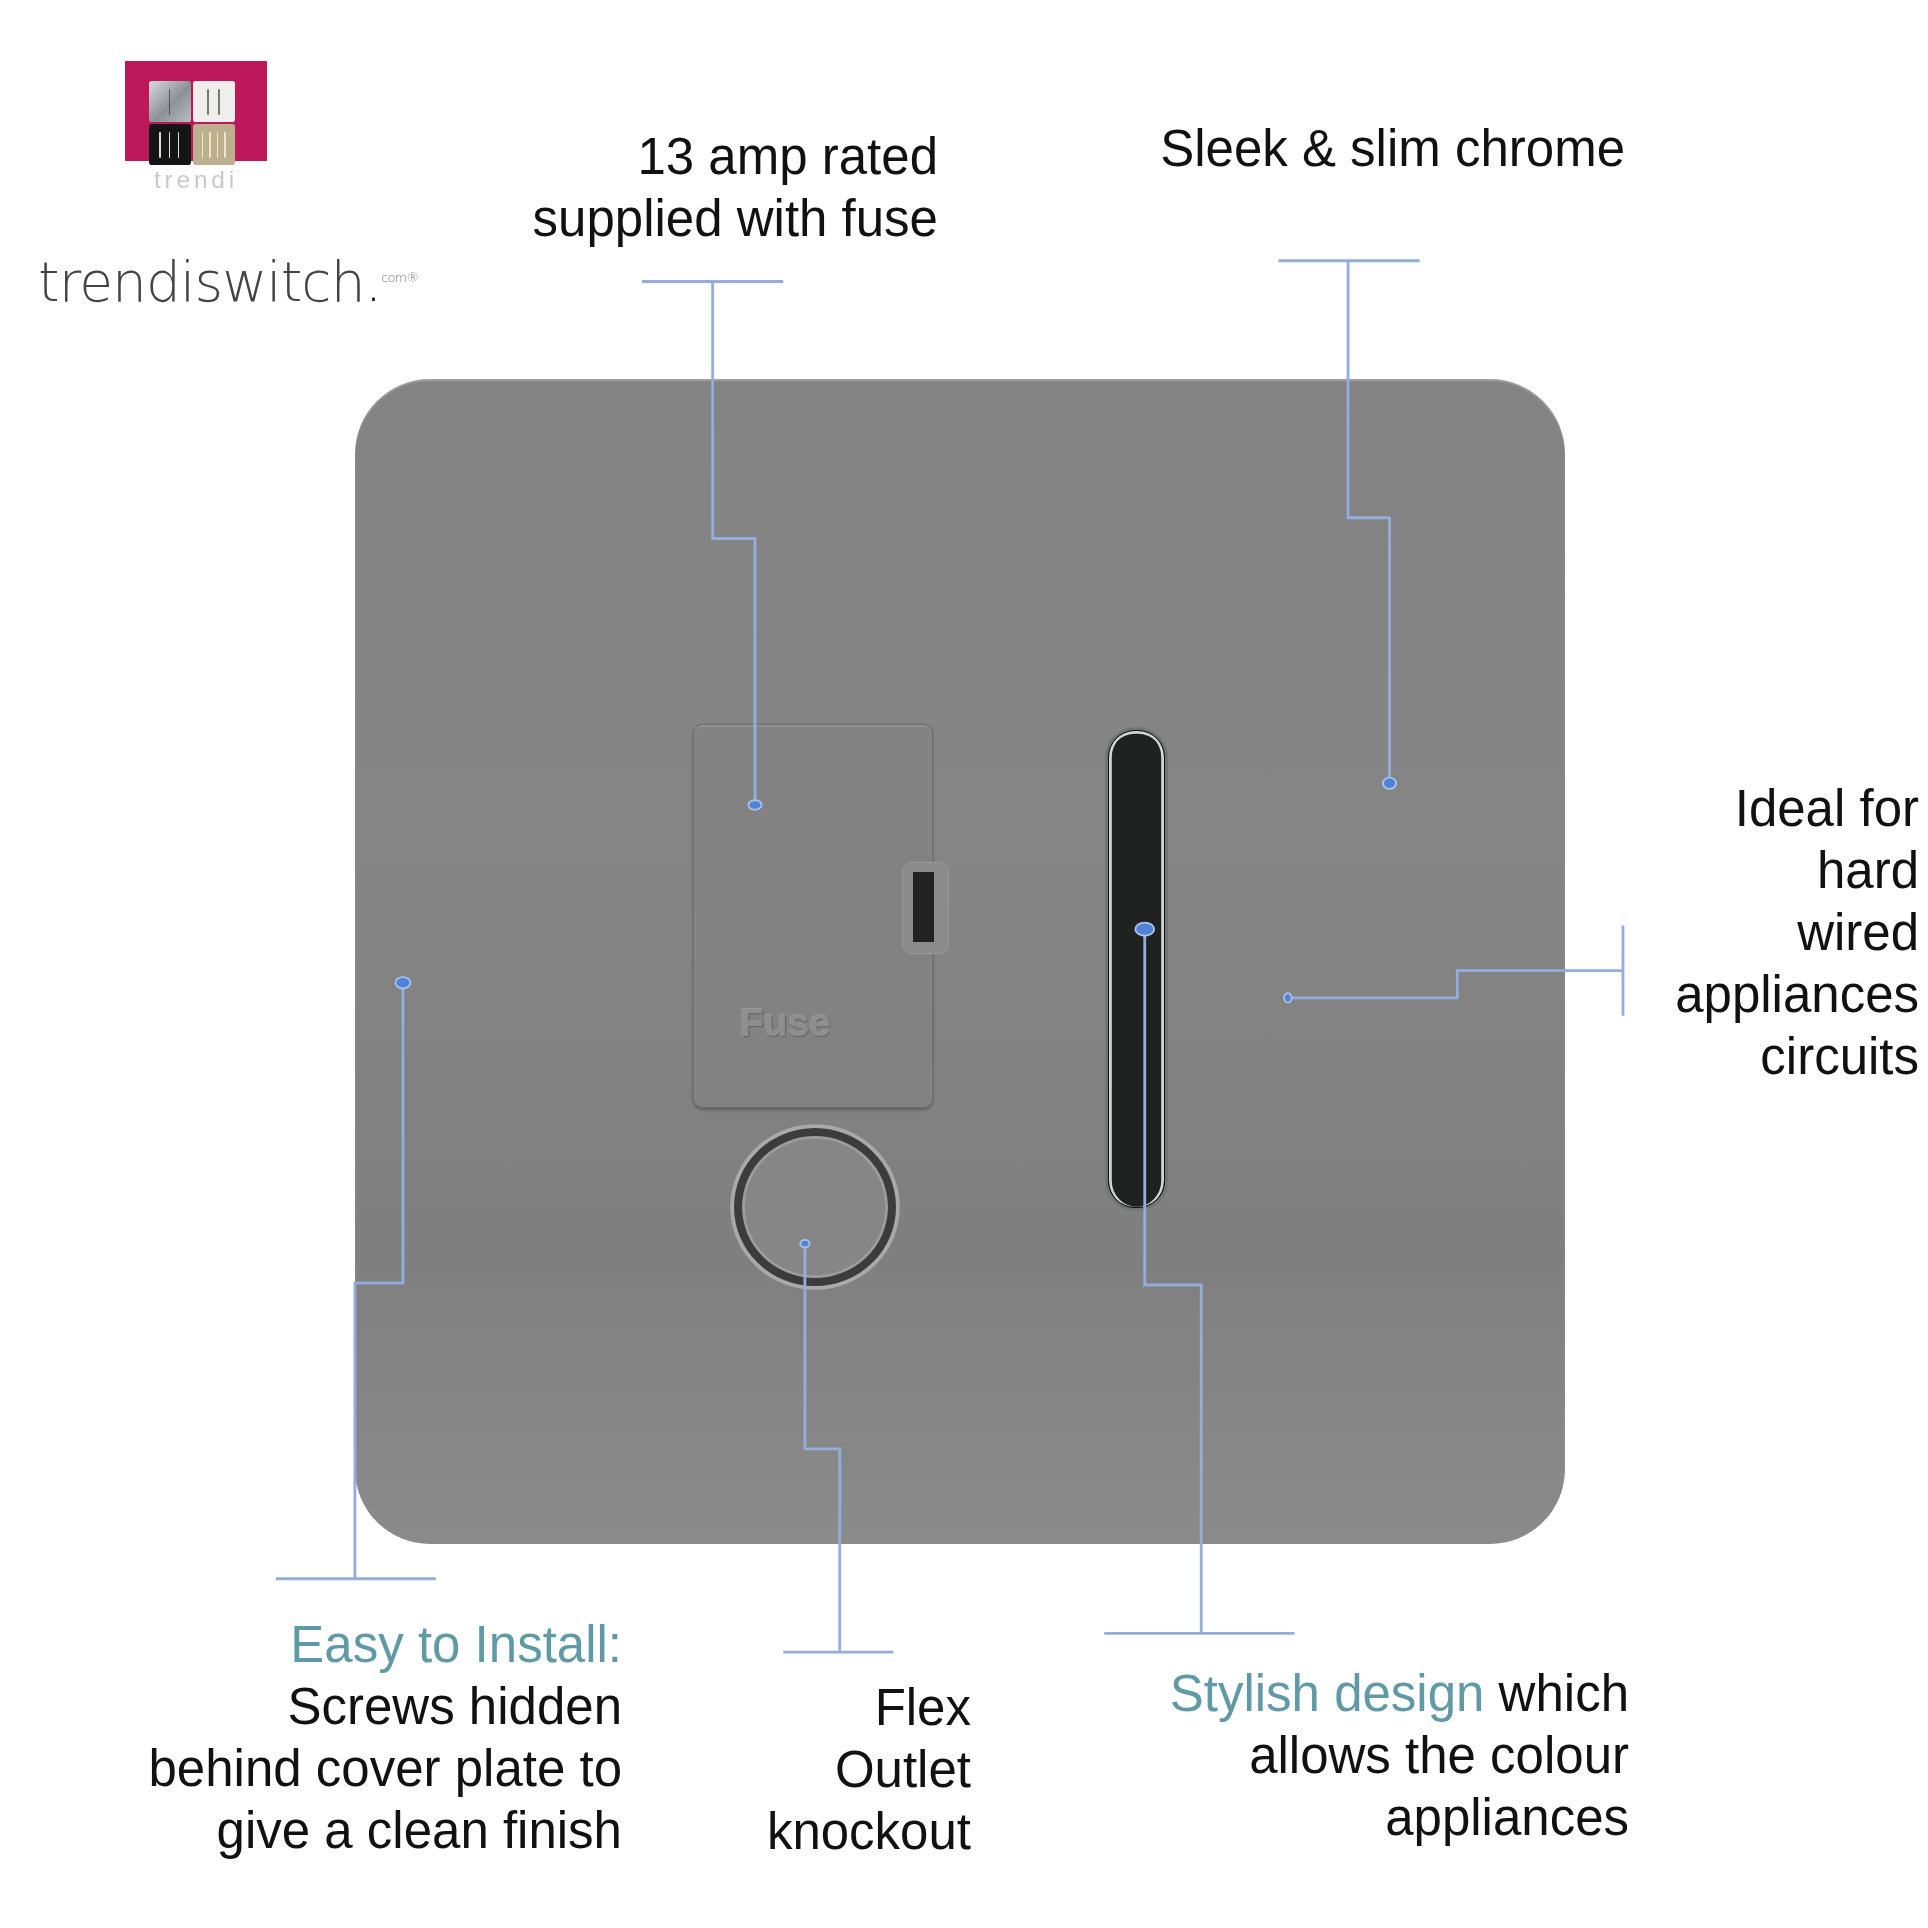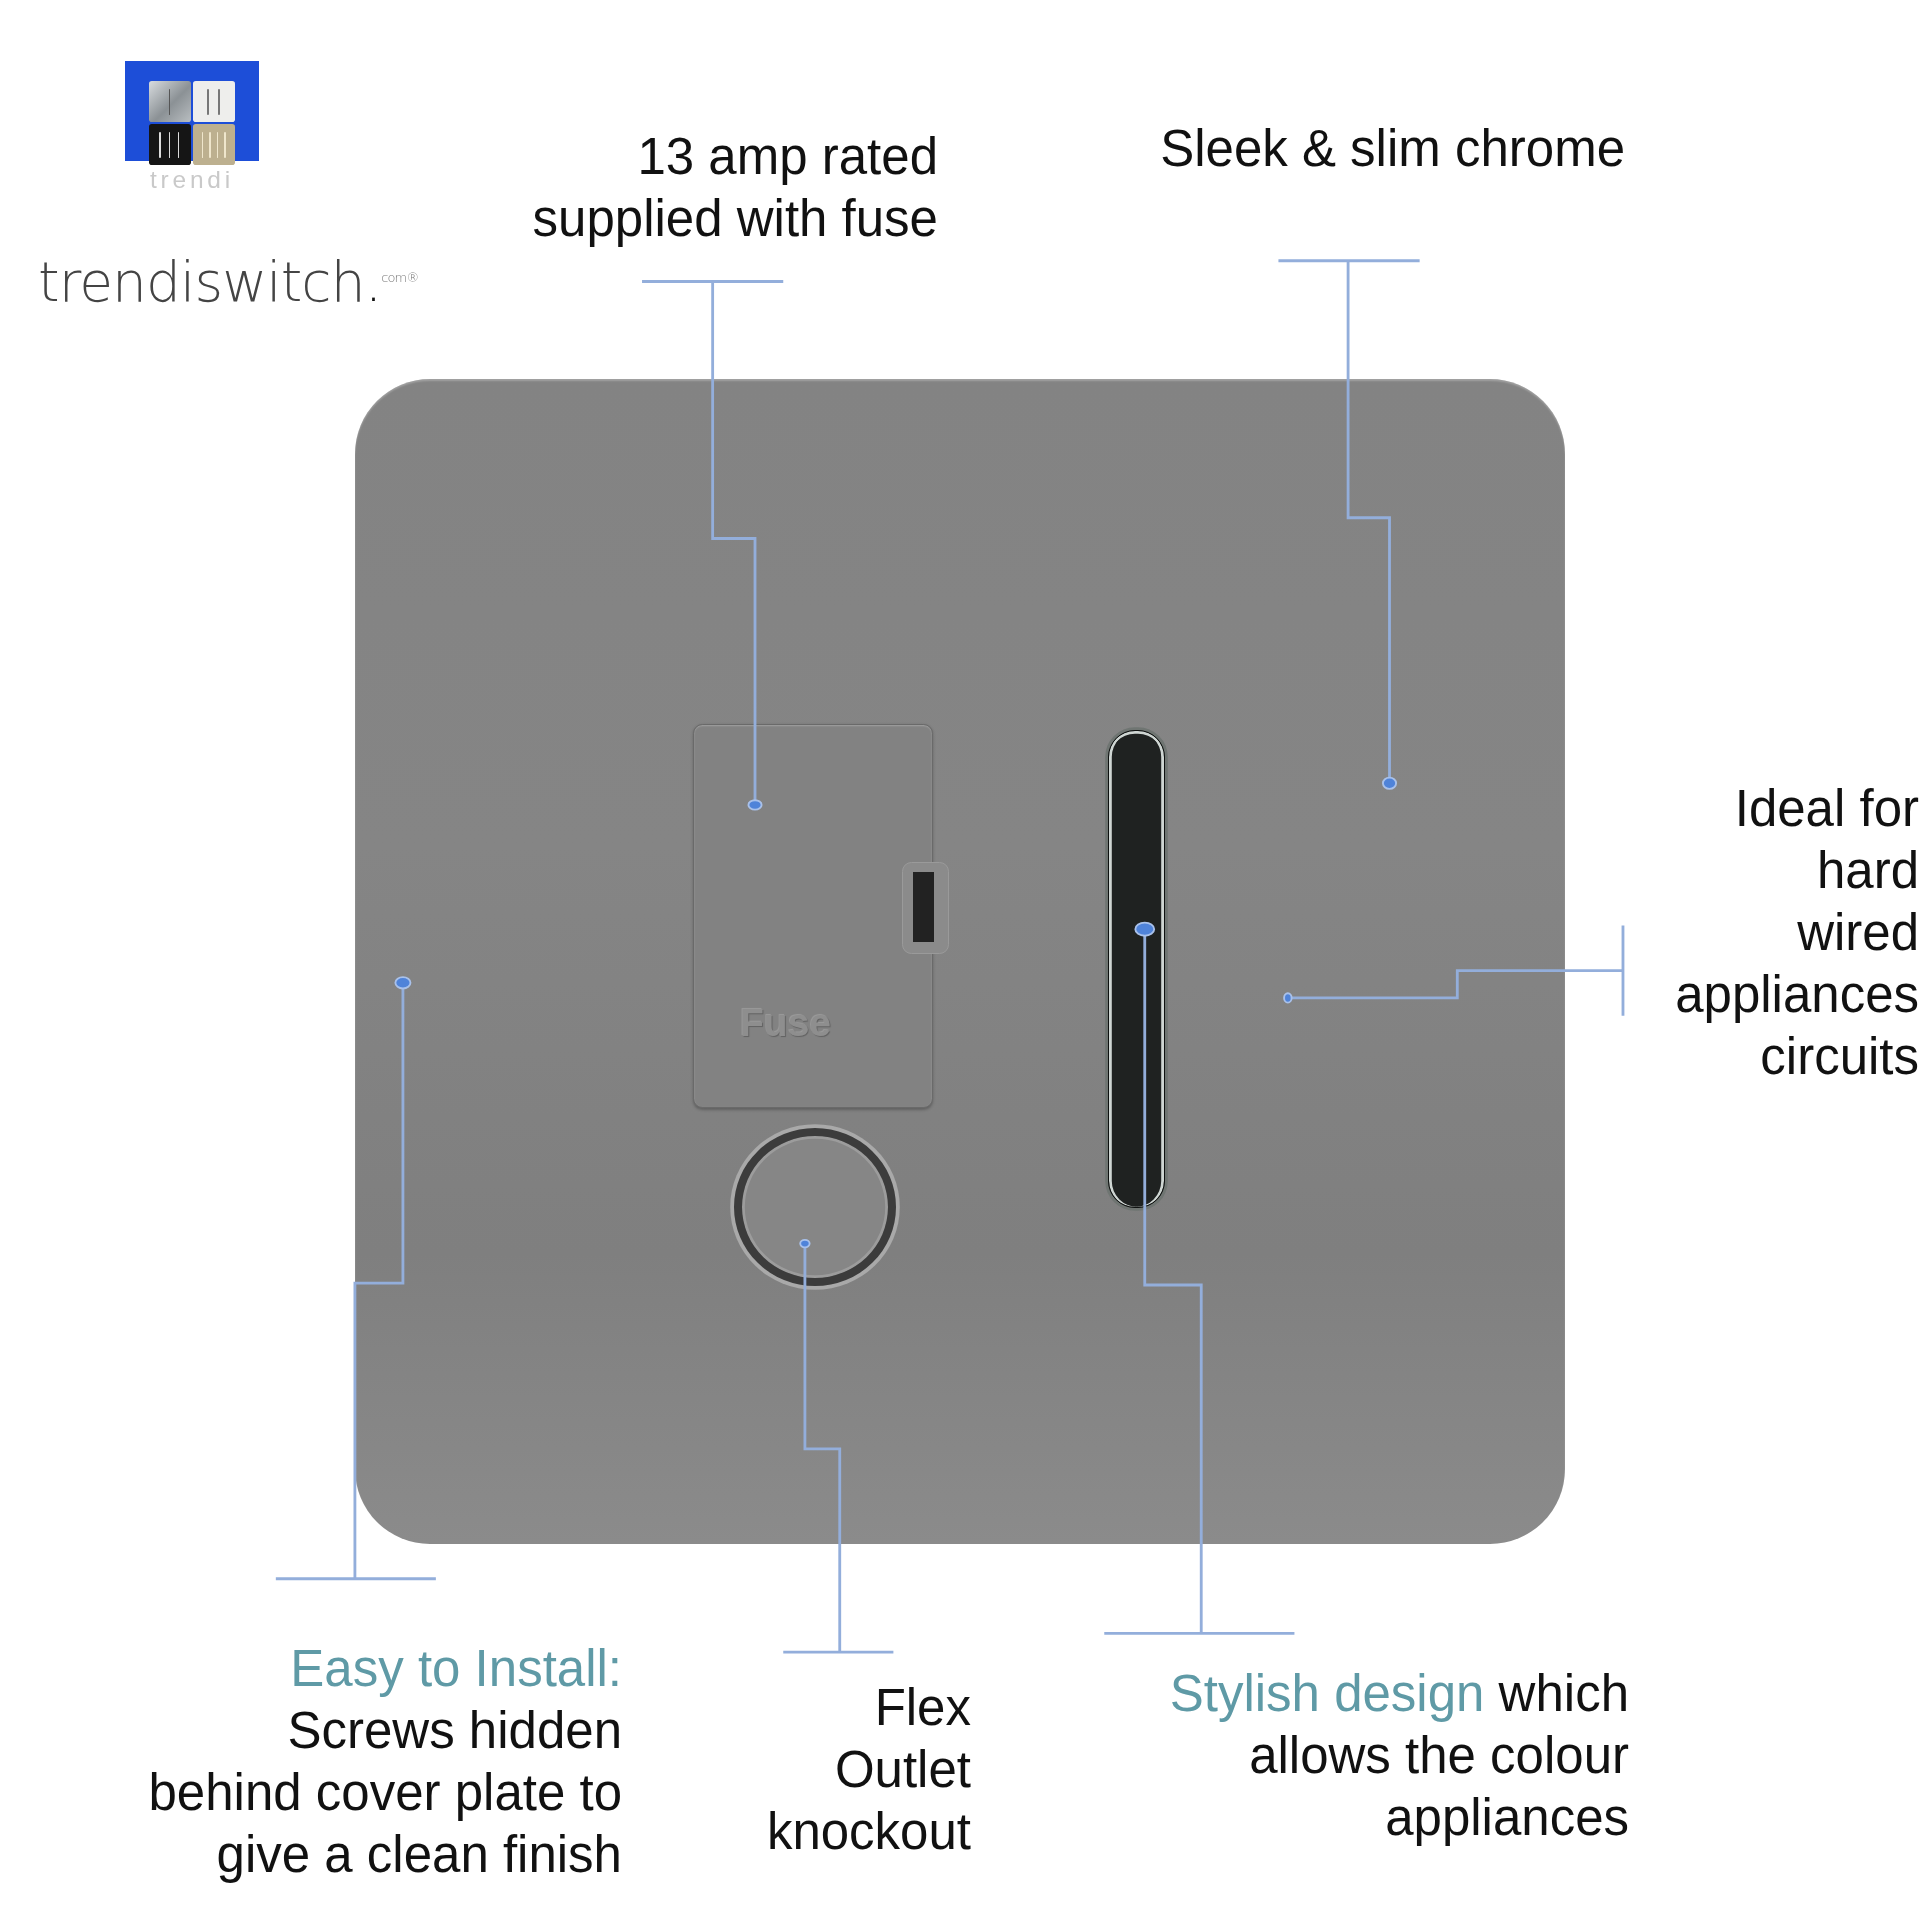--- a/index.html
+++ b/index.html
@@ -1,21 +1,21 @@
 <!DOCTYPE html>
 <html style="font-size:15px"><head>
 <meta charset="utf-8">
 <style>
   html, body { margin: 0; padding: 0; background: #ffffff; }
   body { width: 1928px; height: 1928px; position: relative; overflow: hidden;
          font-family: "Liberation Sans", "DejaVu Sans", sans-serif; color: #111; }
   .abs { position: absolute; }
 
   
-  .logo-box { left: 125px; top: 61px; width: 134px; height: 100px; background: #1d4ed8; }
+  .logo-box { left: 125px; top: 61px; width: 134px; height: 100px; background: #be185d; padding-left: 8px; }
   .tile { position: absolute; width: 42px; height: 41px; border-radius: 2.8px; overflow: hidden; }
   .tile .bar { position: absolute; width: 1.9px; top: 7.5px; bottom: 7.5px; border-radius: 0.9px; }
   .t1 { left: 23.5px; top: 20px; background: linear-gradient(135deg,#d8dcdf,#8b9195 55%,#b9bec1); }
   .t2 { left: 68px; top: 20px; background: #eeeeec; }
   .t3 { left: 23.5px; top: 63px; background: #151515; }
   .t4 { left: 68px; top: 63px; background: #bdb08f; }
   .logo-small { position: absolute; left: 0; right: 0; top: 105px; text-align: center;
                 font-size: 24.5px; letter-spacing: 3.8px; color: #c9c9c9; font-weight: 300; }
   .wordmark { left: 38px; top: 222px; font-size: 55px; color: #444; letter-spacing: -0.9px;
               font-family: "DejaVu Sans", sans-serif; font-weight: 200; margin-top: 28px; -webkit-text-stroke: 0; }
@@ -116,21 +116,21 @@
 </div>
 
 <div class="callout" style="left:1637px;top:778px;width:282px;">
   <div>Ideal for</div>
   <div>hard</div>
   <div>wired</div>
   <div>appliances</div>
   <div>circuits</div>
 </div>
 
-<div class="callout" style="left:57px;top:1614px;width:565px;margin-top:24px;">
+<div class="callout" style="left:57px;top:1614px;width:565px;">
   <div class="accent">Easy to Install:</div>
   <div>Screws hidden</div>
   <div>behind cover plate to</div>
   <div>give a clean finish</div>
 </div>
 
 <div class="callout" style="left:689px;top:1677px;width:282px;">
   <div>Flex</div>
   <div>Outlet</div>
   <div>knockout</div>

